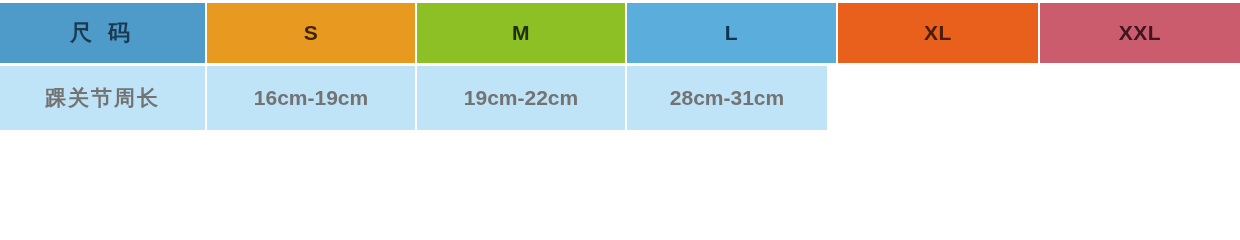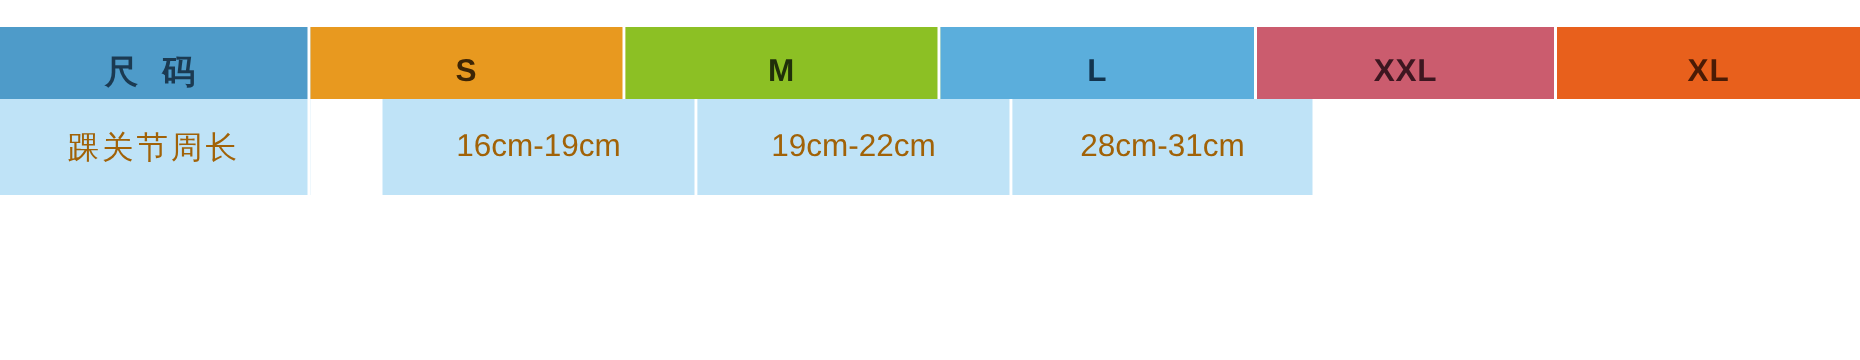--- a/index.html
+++ b/index.html
@@ -21,21 +21,21 @@
     flex-direction: column;
     background: #ffffff;
   }
   .chart-row {
     display: flex;
     width: 100%;
     box-sizing: border-box;
   }
   .header-row {
     height: 66px;
-    padding-top: 18px;
+    padding-top: 3px;
     box-sizing: border-box;
     background: #ffffff;
   }
   .data-row {
     height: 68px;
     box-sizing: border-box;
     background: #ffffff;
     padding-bottom: 4px;
   }
   .cell {
@@ -59,23 +59,23 @@
     letter-spacing: 5px;
     font-weight: bold;
   }
   .header-cell:last-child {
     border-right: none;
   }
   .data-cell {
     height: 64px;
     border-right: 2px solid #ffffff;
     background: #bfe3f7;
-    color: #a16207;
+    color: #737373;
     font-size: 21px;
-    font-weight: normal;
+    font-weight: bold;
   }
   .data-cell.cjk {
     letter-spacing: 2px;
   }
   .data-cell:last-child {
     border-right: none;
     text-align: center;
   }
   .col-0 { width: 207px; flex: 0 0 207px; }
   .col-1 { width: 210px; flex: 0 0 210px; }
@@ -95,33 +95,33 @@
     </div>
     <div class="cell header-cell col-1" style="background: rgb(232, 153, 31); color: rgb(61, 37, 5);">
       <span>S</span>
     </div>
     <div class="cell header-cell col-2" style="background: rgb(140, 192, 36); color: rgb(32, 48, 10);">
       <span>M</span>
     </div>
     <div class="cell header-cell col-3" style="background: rgb(91, 174, 220); color: rgb(18, 52, 78);">
       <span>L</span>
     </div>
+    <div class="cell header-cell col-4" style="background: rgb(232, 96, 28); color: rgb(74, 27, 5);">
+      <span>XL</span>
+    </div>
     <div class="cell header-cell col-5" style="background: rgb(203, 92, 110); color: rgb(61, 22, 32);">
       <span>XXL</span>
-    </div>
-    <div class="cell header-cell col-4" style="background: rgb(232, 96, 28); color: rgb(74, 27, 5);">
-      <span>XL</span>
     </div>
   </div>
 
   <div class="chart-row data-row">
     <div class="cell data-cell cjk col-0" style="background: rgb(191, 227, 247);">
       <span>踝关节周长</span>
     </div>
-    <div class="cell data-cell col-1" style="background: rgb(191, 227, 247); margin-left: 48px;">
+    <div class="cell data-cell col-1" style="background: rgb(191, 227, 247);">
       <span>16cm-19cm</span>
     </div>
     <div class="cell data-cell col-2" style="background: rgb(191, 227, 247);">
       <span>19cm-22cm</span>
     </div>
     <div class="cell data-cell col-5" style="background: rgb(191, 227, 247);">
       <span>28cm-31cm</span>
     </div>
   </div>
 

